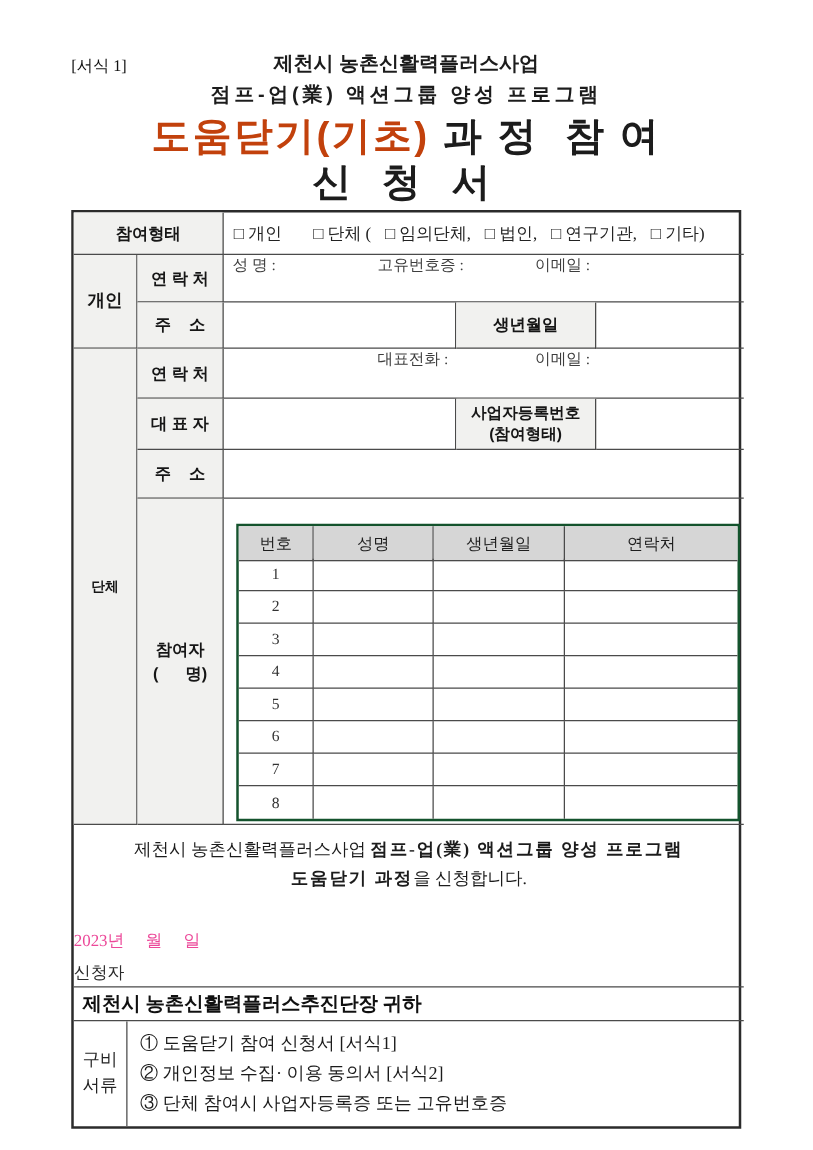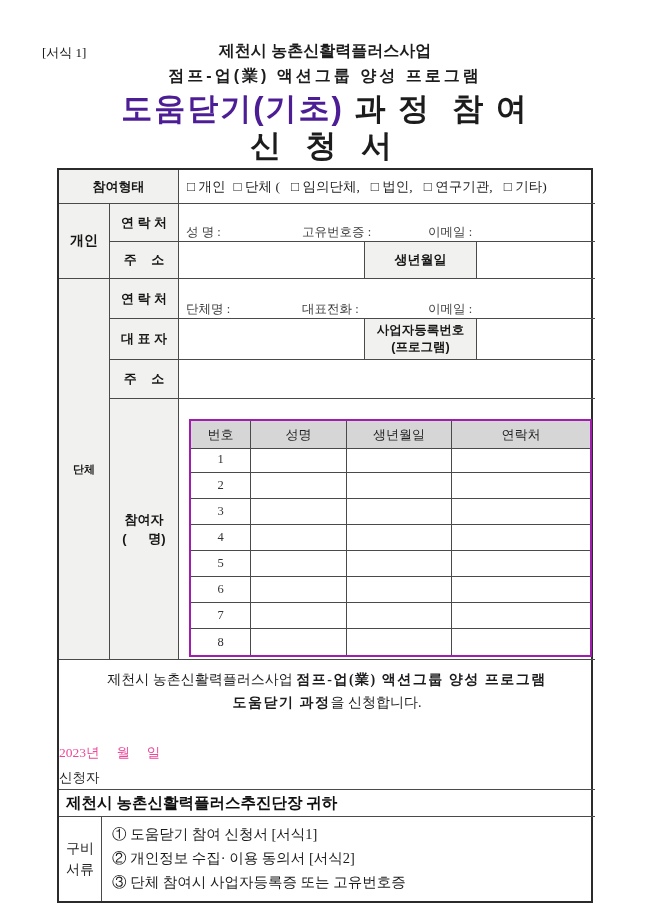--- a/index.html
+++ b/index.html
@@ -4,52 +4,52 @@
 <style>
   * { margin:0; padding:0; box-sizing:border-box; }
   html,body { background:#ffffff; }
   body {
     width:650px; height:920px; position:relative;
     font-family:"Liberation Serif", serif; color:#1c1c1c;
   }
   .pre { white-space:pre; }
 
   
-  .form-tag { position:absolute; left:42px; top:44px; font-size:13px; color:#111; }
+  .form-tag { position:absolute; left:57px; top:44px; font-size:13px; color:#111; }
   .hline { position:absolute; left:0; width:650px; text-align:center; }
   .h-program   { top:41px;  font-size:16px; font-weight:bold; font-family:"Liberation Sans",sans-serif; }
   .h-subtitle  { top:66px;  font-size:16px; font-weight:bold; letter-spacing:3px; font-family:"Liberation Sans",sans-serif; }
   .h-title1    { top:88px;  font-size:31px; font-weight:bold; letter-spacing:2px; font-family:"Liberation Sans",sans-serif; }
-  .h-title1 .blue { color:#4c1d95; }
+  .h-title1 .blue { color:#c2410c; }
   .h-title2    { top:125px; font-size:31px; font-weight:bold; letter-spacing:8px; font-family:"Liberation Sans",sans-serif; }
 
   
   .form-table {
     position:absolute; left:57px; top:168px; width:536px; height:735px;
     border:2px solid #2b2b2b;
     display:grid;
     grid-template-columns:51px 69px 186px 112px 118px;
     grid-template-rows:34px 38px 37px 40px 41px 39px 261px 130px 27px 84px;
     background:#ffffff;
   }
   .cell { border-right:1px solid #4a4a4a; border-bottom:1px solid #4a4a4a; overflow:hidden; }
   .no-r { border-right:none; }
   .no-b { border-bottom:none; }
   .lbl {
     background:#f1f1ef; display:flex; align-items:center; justify-content:center;
     font-family:"Liberation Sans",sans-serif; font-weight:bold; font-size:13px; color:#161616;
     text-align:center;
   }
   .lbl-col { flex-direction:column; line-height:19px;text-align:right; }
-  .val { display:flex; align-items:flex-end; }
+  .val { display:flex; align-items:flex-start; }
 
   .c-ptype-l   { grid-area:1/1/2/3; }
   .c-ptype-v   { grid-area:1/3/2/6; display:flex; align-items:center; padding-left:8px; font-size:13.5px; color:#222; }
   .c-ptype-v span { margin-right:11px; }
-  .c-ptype-v span:first-child { margin-right:8px; }
+  .c-ptype-v span:first-child { margin-right:25px; }
   .c-ind       { grid-area:2/1/4/2; }
   .c-ind-ct-l  { grid-area:2/2/3/3; }
   .c-ind-ct-v  { grid-area:2/3/3/6; padding-left:7px; font-size:12.5px; color:#3d3d3d; }
   .c-ind-ct-v .f1 { width:116px; } .c-ind-ct-v .f2 { width:126px; }
   .c-ind-ad-l  { grid-area:3/2/4/3; }
   .c-ind-ad-v  { grid-area:3/3/4/4; }
   .c-ind-bi-l  { grid-area:3/4/4/5; }
   .c-ind-bi-v  { grid-area:3/5/4/6; }
   .c-org       { grid-area:4/1/8/2; }
   .c-org-ct-l  { grid-area:4/2/5/3; }
@@ -63,21 +63,21 @@
   .c-org-ad-v  { grid-area:6/3/7/6; }
   .c-part-l    { grid-area:7/2/8/3; }
   .c-part-v    { grid-area:7/3/8/6; }
   .c-statement { grid-area:8/1/9/6; padding-top:9px; }
   .c-recipient { grid-area:9/1/10/6; display:flex; align-items:center; padding-left:7px;
                  font-weight:bold; font-size:15.5px; color:#101010; }
   .c-docs      { grid-area:10/1/11/6; display:flex; }
 
   
   .ptable {
-    margin:20px 0 0 10px; width:403px; border:2px solid #a21caf;
+    margin:20px 0 0 10px; width:403px; border:2px solid #14532d;
     display:grid; grid-template-columns:60px 96px 105px 138px;
     grid-auto-rows:26px;
   }
   .ptable .hd {
     height:28px; background:#d6d6d6; display:flex; align-items:center; justify-content:center;
     font-size:13px; color:#1d1d1d; border-right:1px solid #4a4a4a; border-bottom:1px solid #4a4a4a;
   }
   .ptable .pc {
     border-right:1px solid #4a4a4a; border-bottom:1px solid #4a4a4a;
     display:flex; align-items:center; justify-content:center; font-size:12.5px; color:#333;
@@ -137,21 +137,21 @@
   <div class="cell lbl c-org-ct-l">연 락 처</div>
   <div class="cell no-r val c-org-ct-v">
     <span class="f1 pre">단체명 :</span>
     <span class="f2 pre">대표전화 :</span>
     <span class="pre">이메일 :</span>
   </div>
   <div class="cell lbl c-org-rp-l">대 표 자</div>
   <div class="cell c-org-rp-v"></div>
   <div class="cell lbl lbl-col c-org-bn-l">
     <div>사업자등록번호</div>
-    <div>(프로그램)</div>
+    <div>(참여형태)</div>
   </div>
   <div class="cell no-r c-org-bn-v"></div>
   <div class="cell lbl pre c-org-ad-l">주    소</div>
   <div class="cell no-r c-org-ad-v"></div>
 
   <div class="cell lbl lbl-col c-part-l">
     <div>참여자</div>
     <div class="pre">(      명)</div>
   </div>
   <div class="cell no-r c-part-v">

